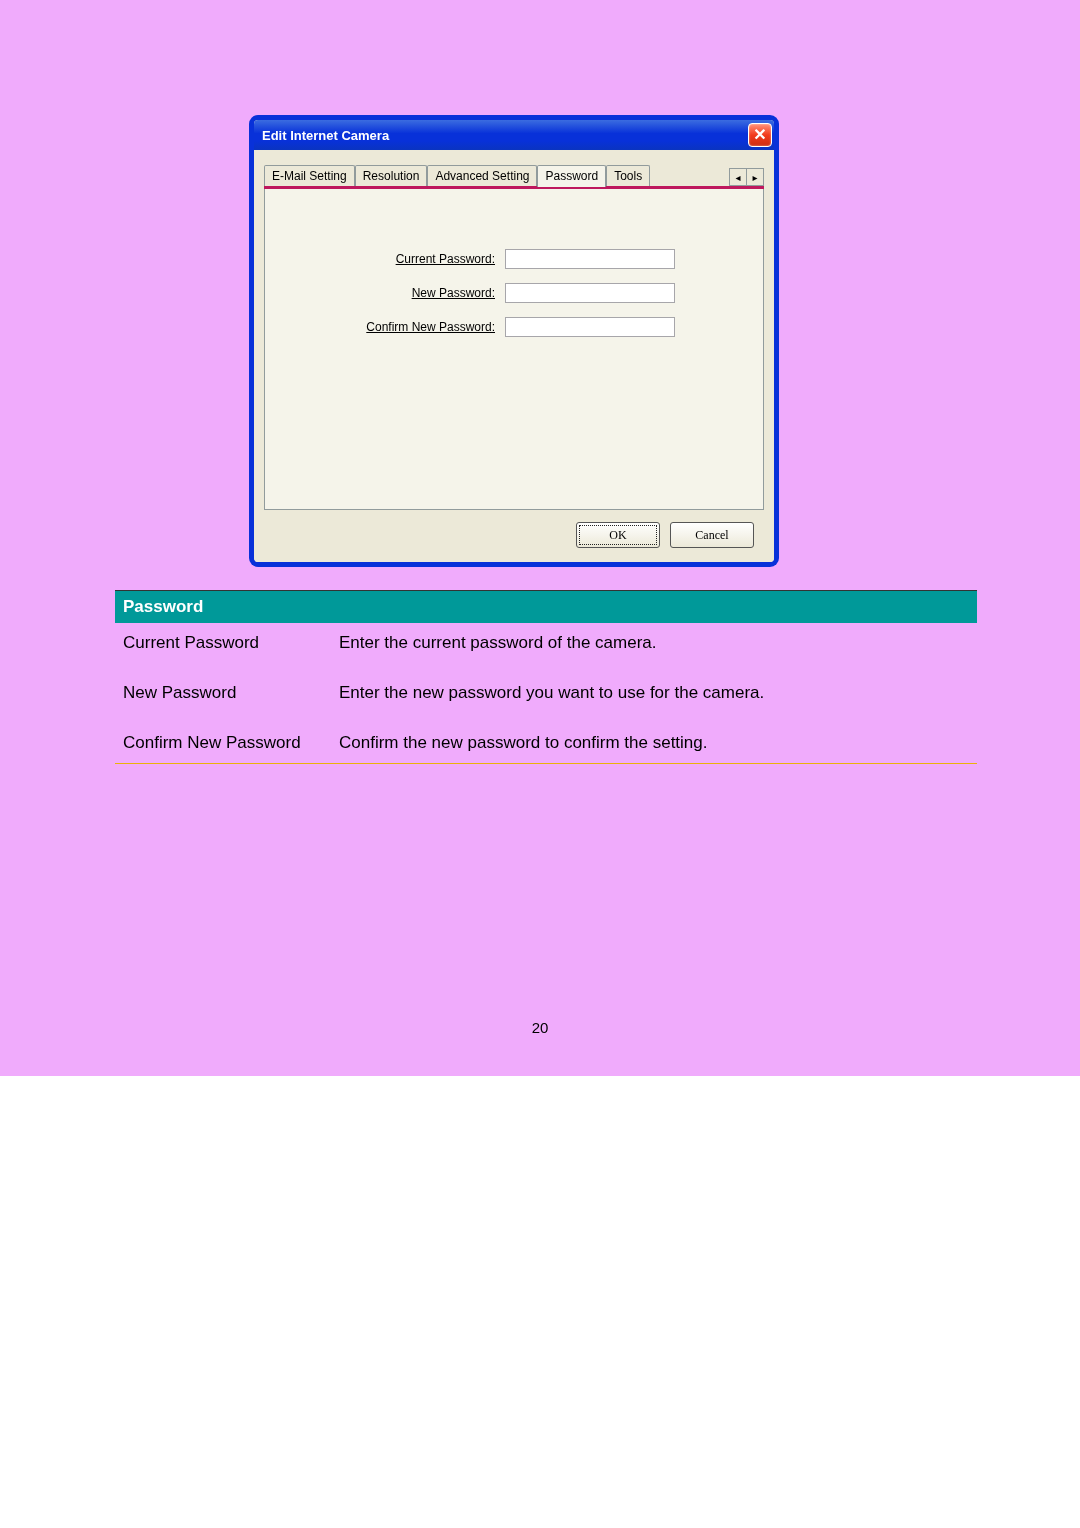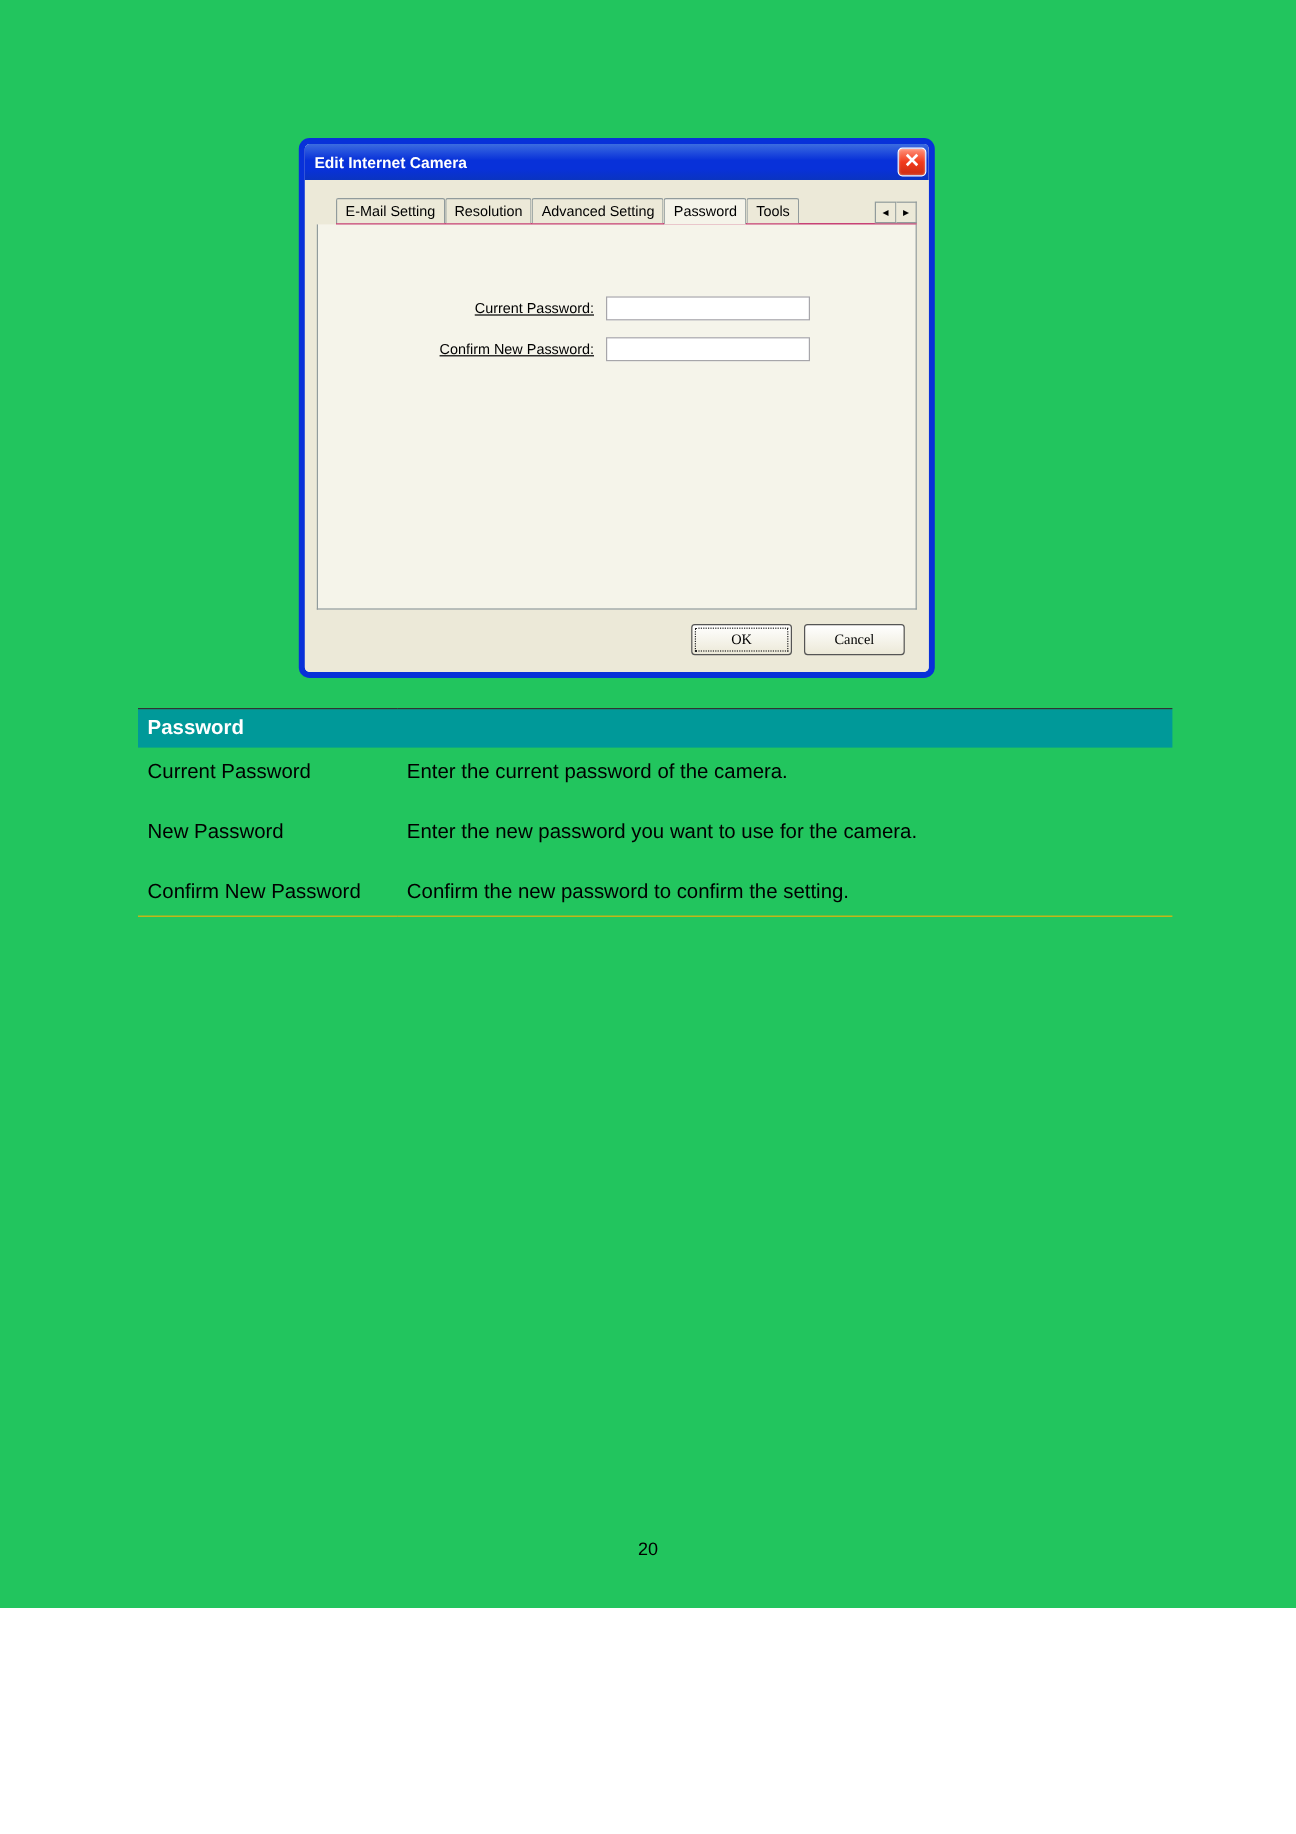--- a/index.html
+++ b/index.html
@@ -3,23 +3,23 @@
 <meta charset="utf-8">
 <style>
   body {
     margin: 0;
     padding: 0;
     font-family: Arial, sans-serif;
     background: #fff;
   }
   .page {
     width: 1080px;
-    height: 1340px;
+    height: 1076px;
     position: relative;
-    background: #22c55e;
+    background: #f0abfc;
   }
   .dialog {
     position: absolute;
     left: 250px;
     top: 116px;
     width: 520px;
     border: 4px solid #0831d9;
     border-radius: 8px;
     background: #ece9d8;
     box-shadow: 0 0 0 1px #0831d9;
@@ -53,24 +53,23 @@
     line-height: 1;
     box-shadow: inset 0 0 2px rgba(255,255,255,0.6);
   }
   .dialog-body {
     padding: 12px 10px 14px 10px;
     background: #ece9d8;
   }
   .tabrow {
     display: flex;
     align-items: flex-end;
-    border-bottom: 1px solid #be185d;
+    border-bottom: 3px solid #be185d;
     height: 24px;
     position: relative;
-    margin-left: 16px;
   }
   .tab {
     font-size: 12px;
     padding: 3px 7px;
     border: 1px solid #919b9c;
     border-bottom: none;
     border-radius: 2px 2px 0 0;
     background: #ece9d8;
     margin-right: 0;
     position: relative;
@@ -203,20 +202,24 @@
           <div class="tab-arrow">◂</div>
           <div class="tab-arrow">▸</div>
         </div>
       </div>
       <div class="form-area">
         <div class="form-row">
           <div class="form-label">Current Password:</div>
           <input class="form-input" value="" style="">
         </div>
         <div class="form-row">
+          <div class="form-label">New Password:</div>
+          <input class="form-input" value="" style="">
+        </div>
+        <div class="form-row">
           <div class="form-label">Confirm New Password:</div>
           <input class="form-input" value="" style="">
         </div>
       </div>
       <div class="button-row">
         <div class="win-btn default">OK</div>
         <div class="win-btn">Cancel</div>
       </div>
     </div>
   </div>

